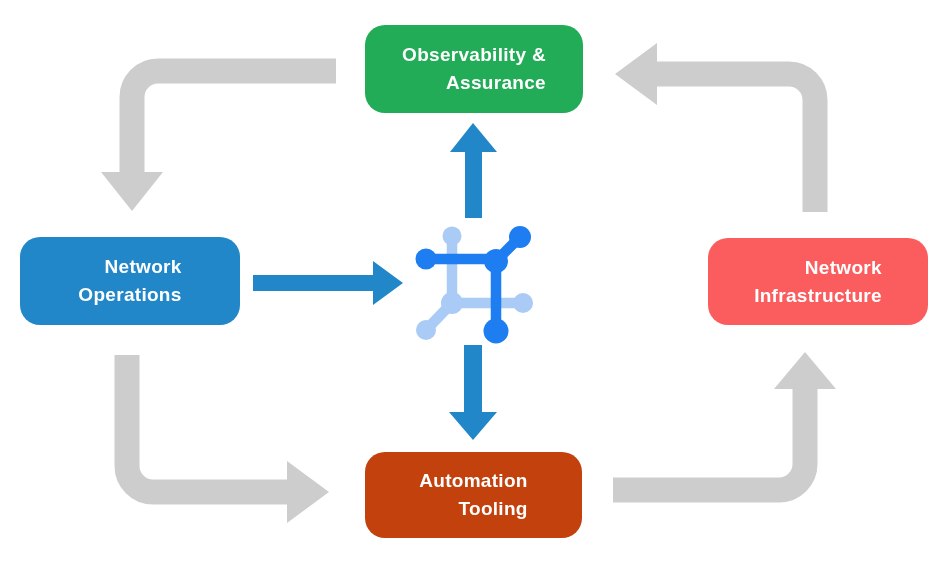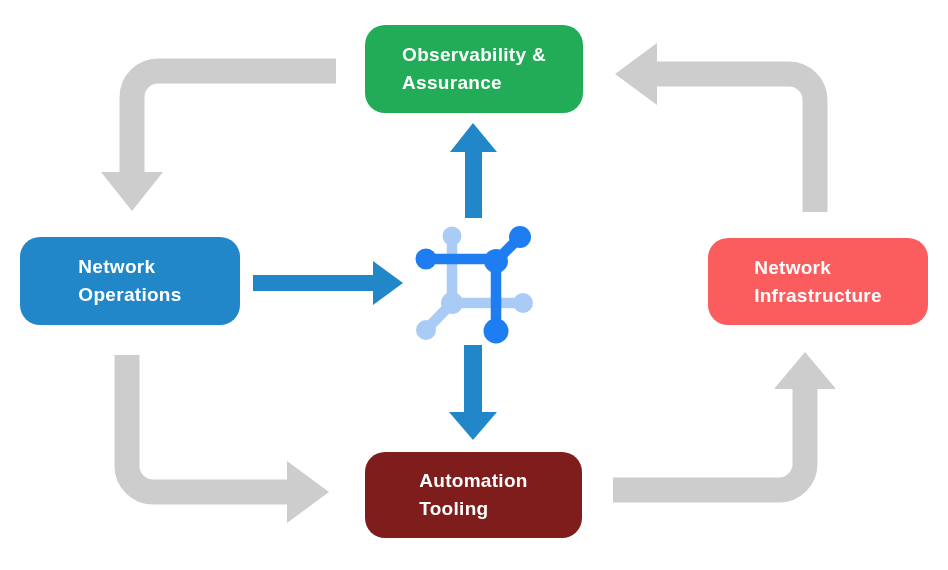--- a/index.html
+++ b/index.html
@@ -25,21 +25,21 @@
     position: absolute;
     display: flex;
     align-items: center;
     justify-content: center;
     border-radius: 20px;
     color: #ffffff;
     font-size: 19px;
     font-weight: 600;
     line-height: 1.45;
     letter-spacing: 0.3px;
-    text-align: left;
+    text-align: right;
     white-space: pre-line;
   }
   .node-observability   { left: 365px; top: 25px;  width: 218px; height: 88px; }
   .node-operations      { left: 20px;  top: 237px; width: 220px; height: 88px; }
   .node-infrastructure  { left: 708px; top: 238px; width: 220px; height: 87px; }
   .node-tooling         { left: 365px; top: 452px; width: 217px; height: 86px; }
   .gray-shaft { fill: none; stroke-width: 25px; }
   .icon-line  { fill: none; stroke-width: 10.5px; }
 </style>
 </head>
@@ -105,18 +105,18 @@
   <div class="node node-operations" style="background-color: rgb(34, 135, 201);">
     <span>Network
 Operations</span>
   </div>
 
   <div class="node node-infrastructure" style="background-color: rgb(251, 93, 94);">
     <span>Network
 Infrastructure</span>
   </div>
 
-  <div class="node node-tooling" style="background-color: #7f1d1d;">
+  <div class="node node-tooling" style="background-color: #c2410c;">
     <span>Automation
 Tooling</span>
   </div>
 
 </div>
 
 </body></html>

